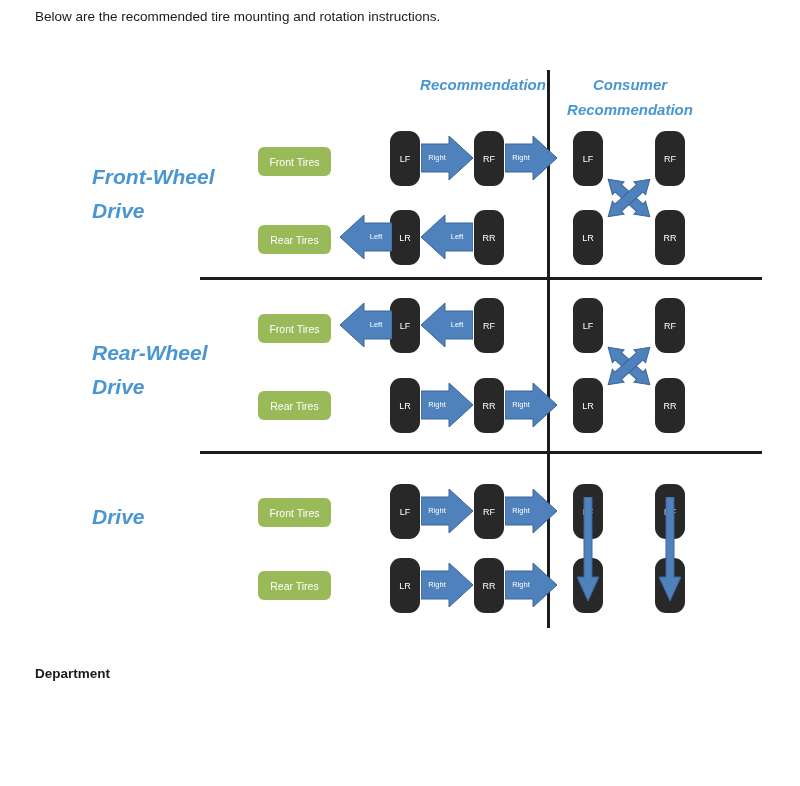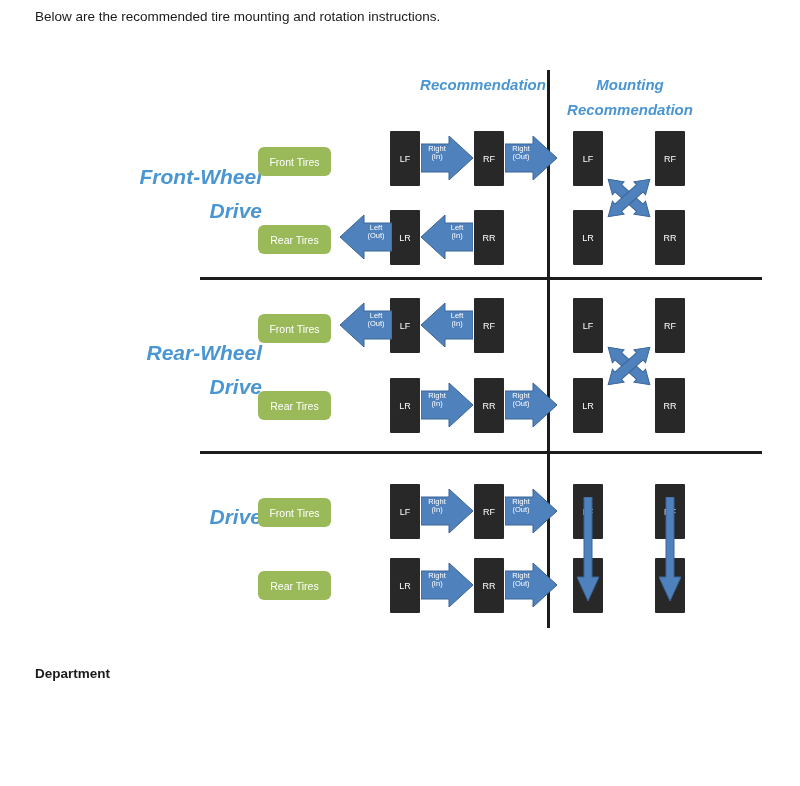--- a/index.html
+++ b/index.html
@@ -6,59 +6,59 @@
   html,body { background:#ffffff; }
   body { font-family:"Liberation Sans", sans-serif; color:#1a1a1a; }
   .page { position:relative; width:800px; height:786px; background:#fff; overflow:hidden; }
   .abs { position:absolute; }
 
   .intro { font-size:13.5px; }
 
   .col-header { width:150px; text-align:center; color:#4a96d2; font-weight:bold;
                 font-style:italic; font-size:15px; line-height:25px; }
 
-  .row-label { width:170px; text-align:right; color:#4a96d2; font-weight:bold;
+  .row-label { width:170px; text-align:left; color:#4a96d2; font-weight:bold;
                font-style:italic; font-size:21px; line-height:34px; }
 
   .vline { width:2.5px; background:#1c1c1c; }
   .hline { height:2.5px; background:#1c1c1c; }
 
   .btn-green { width:73px; height:29px; background:#9aba59; border-radius:6px;
                color:#ffffff; font-size:10.5px; display:flex; align-items:center;
                justify-content:center; }
 
-  .tire { width:30px; height:55px; background:#282828; border-radius:1px;
+  .tire { width:30px; height:55px; background:#282828; border-radius:11px;
           color:#ffffff; font-size:9px; display:flex; align-items:center;
           justify-content:center; }
 
   .arrow { width:52px; height:44px; }
   .arrow svg { position:absolute; left:0; top:0; }
   .arrow .atext { position:absolute; top:0; height:100%; width:30px;
                   display:flex; flex-direction:column; align-items:center;
-                  justify-content:flex-start; color:#fff; font-size:7.5px;
+                  justify-content:space-between; color:#fff; font-size:7.5px;
                   line-height:8.5px; text-align:center; }
   .arrow.right .atext { left:1px; }
   .arrow.left  .atext { left:21px; }
 
   .footer-title   { font-size:13.5px; font-weight:bold; }
   .footer-body    { font-size:13.5px; line-height:17px; text-align:justify; }
   .footer-contact { font-size:13.5px; line-height:17px; font-weight:bold; text-align:justify; }
 </style>
 </head>
 <body>
 
 <div class="page">
 
   <div class="abs intro" style="left:35px; top:9px;">Below are the recommended tire mounting and rotation instructions.</div>
 
   <div class="abs col-header" style="left:408px; top:72px;">
     <div>Recommendation</div>
   </div>
   <div class="abs col-header" style="left:555px; top:72px;">
-    <div>Mounting</div>
+    <div>Consumer</div>
     <div>Recommendation</div>
   </div>
 
   <div class="abs vline" style="left:547px; top:70px; height:558px;"></div>
   <div class="abs hline" style="left:200px; top:277px; width:562px;"></div>
   <div class="abs hline" style="left:200px; top:451px; width:562px;"></div>
 
   <div class="abs row-label" style="left:92px; top:160px;">
     <div>Front-Wheel</div>
     <div>Drive</div>

